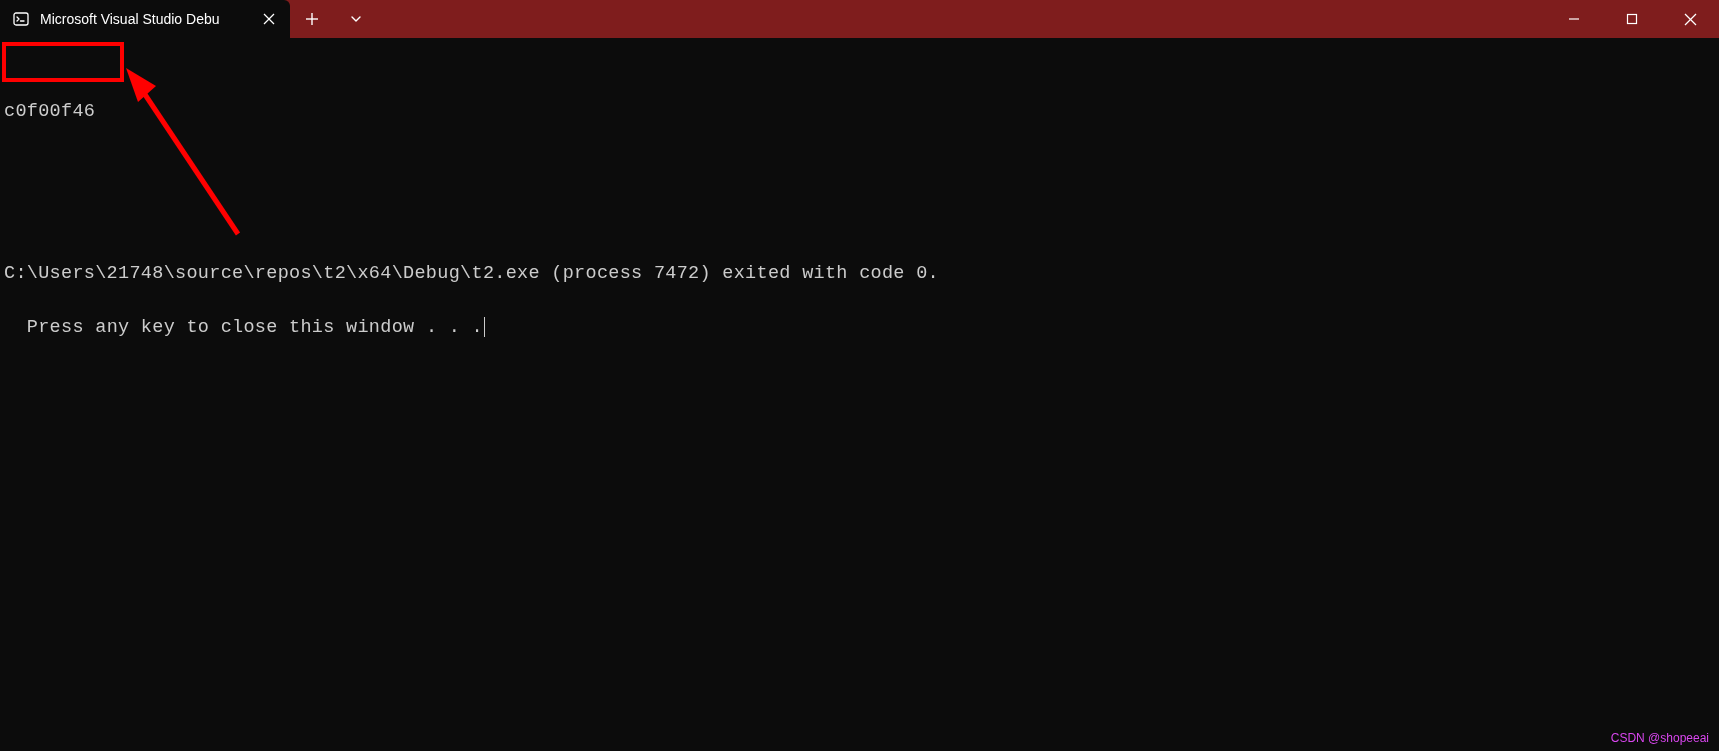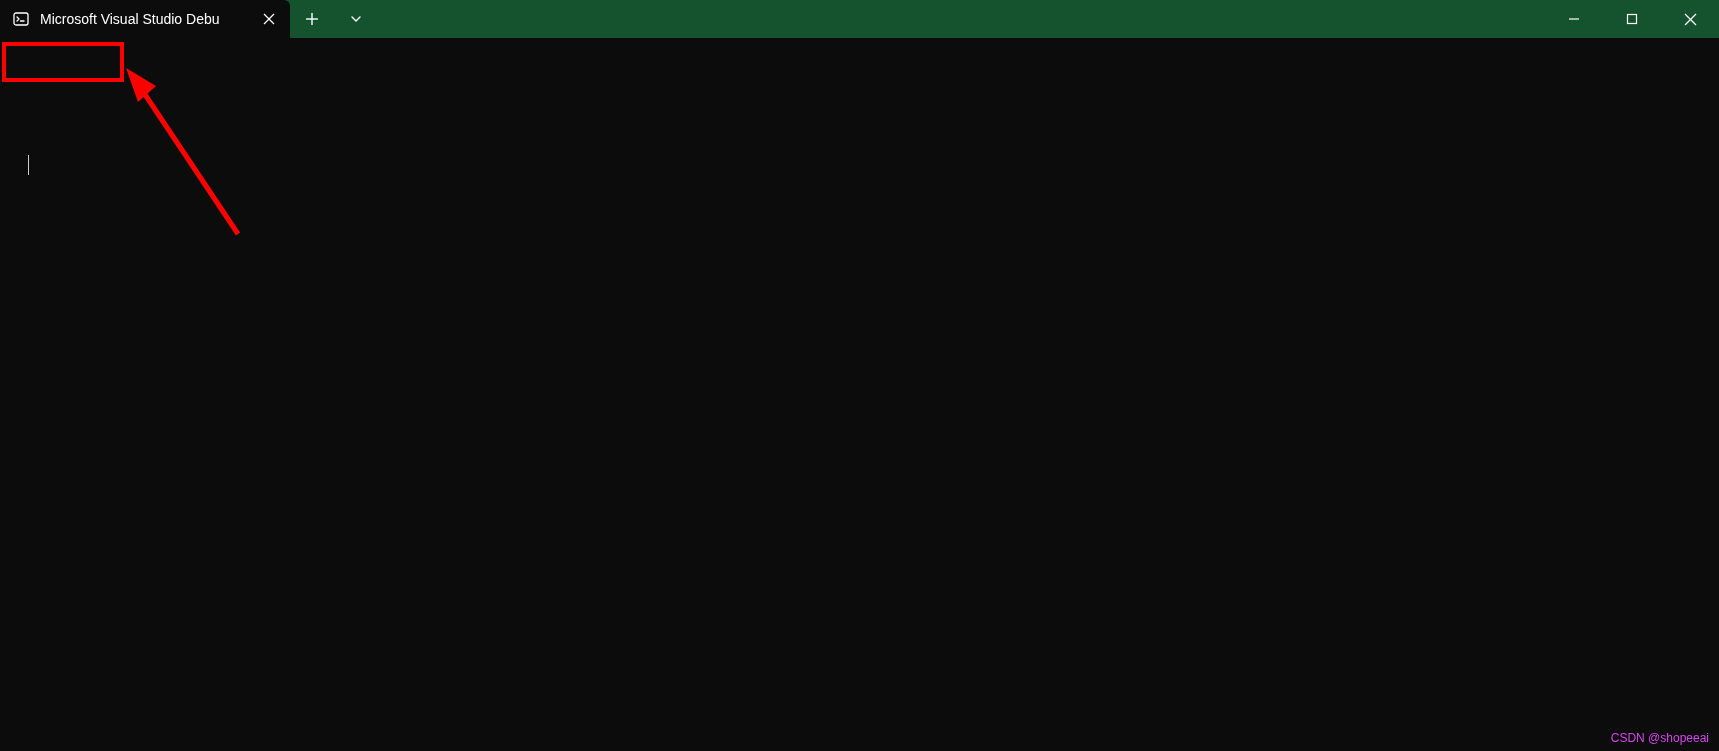--- a/index.html
+++ b/index.html
@@ -11,21 +11,21 @@
       width: 1719px;
       height: 751px;
       background: #0c0c0c;
       font-family: Consolas, 'Courier New', monospace;
       color: #cccccc;
       overflow: hidden;
       position: relative;
     }
     .titlebar {
       height: 38px;
-      background: #14532d;
+      background: #7f1d1d;
       display: flex;
       align-items: stretch;
     }
     .tab {
       background: #0c0c0c;
       display: flex;
       align-items: center;
       padding: 0 12px;
       gap: 10px;
       min-width: 290px;
@@ -193,22 +193,24 @@
     <div class="window-btn">
       <svg width="13" height="13" viewBox="0 0 13 13">
         <line x1="1" y1="1" x2="12" y2="12" stroke="#ffffff" stroke-width="1.2"></line>
         <line x1="12" y1="1" x2="1" y2="12" stroke="#ffffff" stroke-width="1.2"></line>
       </svg>
     </div>
   </div>
 </div>
 
 <div class="console-body">
+  <span class="output-line">c0f00f46</span>
   <div class="spacer-line"></div>
-  <span class="cursor"></span>
+  <span class="output-line">C:\Users\21748\source\repos\t2\x64\Debug\t2.exe (process 7472) exited with code 0.</span>
+  <span>Press any key to close this window . . .</span><span class="cursor"></span>
 </div>
 
 <div class="highlight-box"></div>
 <div class="arrow-annotation">
   <svg viewBox="0 0 160 180">
     <line x1="30" y1="20" x2="130" y2="170" stroke="#ff0000" stroke-width="5"></line>
     <polygon points="18,4 48,22 30,38" fill="#ff0000"></polygon>
   </svg>
 </div>
 

